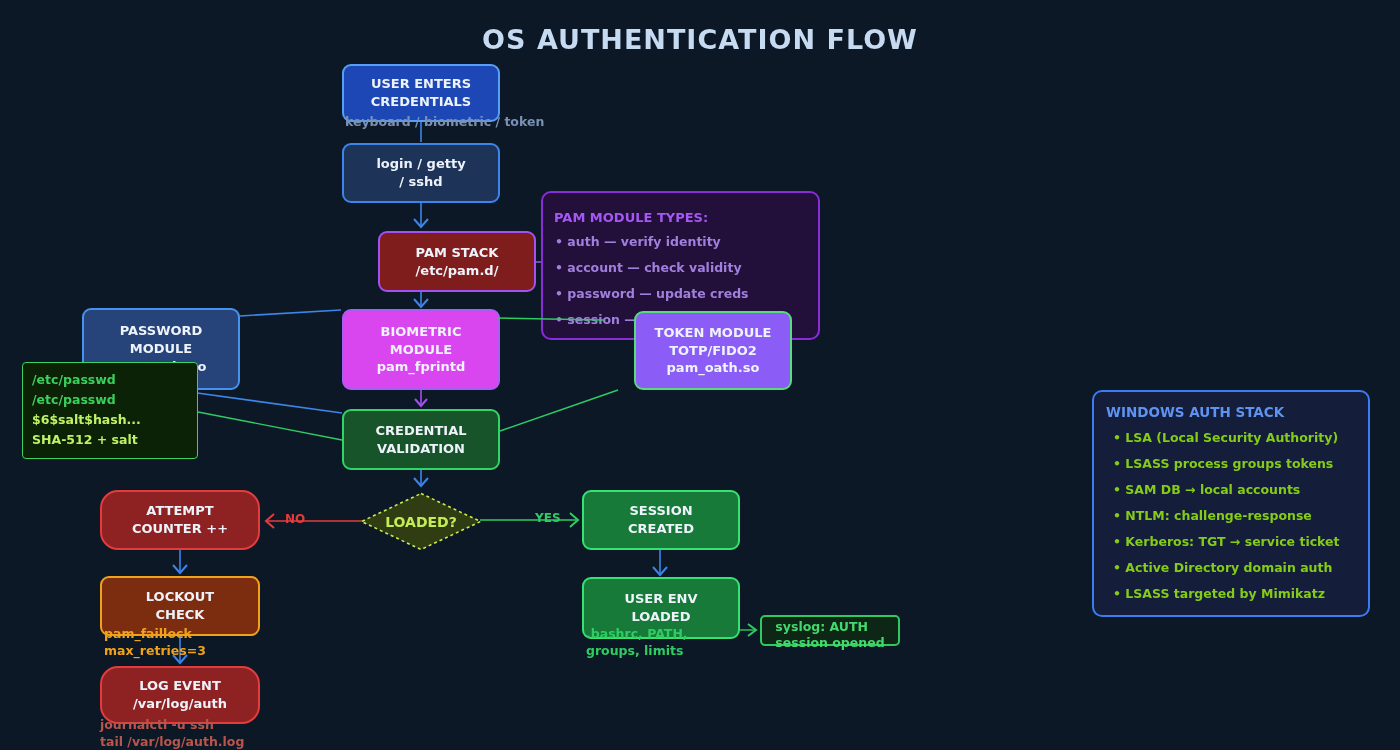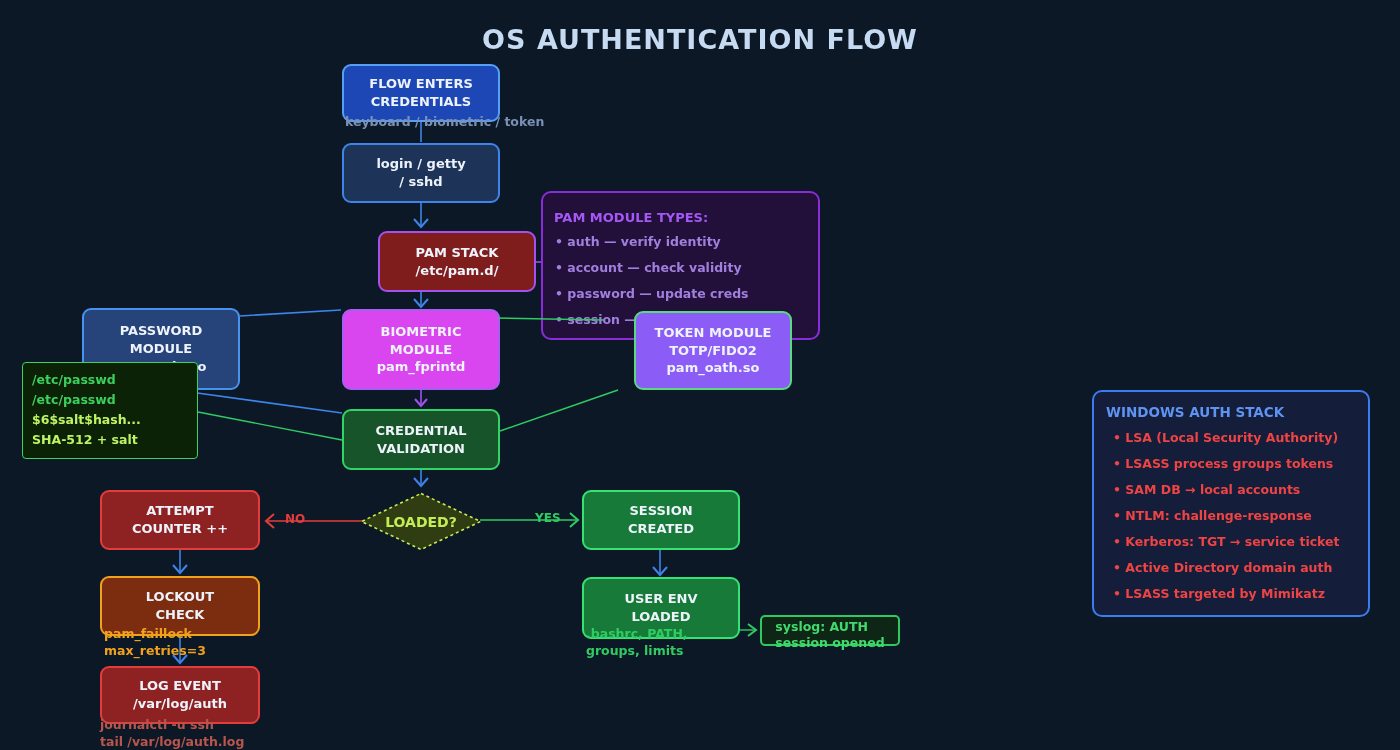--- a/index.html
+++ b/index.html
@@ -17,33 +17,33 @@
   .caption{position:absolute;z-index:4;font-weight:bold;font-size:12.5px;line-height:17px;
            white-space:pre-line;}
   
   .n-user{background:#1c47b5;border-color:#55a0f5;}
   .n-login{background:#1d3358;border-color:#3c85ea;}
   .n-pam{background:#7f1d1d;border-color:#a351f0;margin-left:36px;}
   .n-password{background:#264479;border-color:#4692f0;}
   .n-biometric{background:#d946ef;border-color:#a85ef2;}
   .n-token{background:#8b5cf6;border-color:#57da80;margin-left:32px;}
   .n-credential{background:#185429;border-color:#31d467;}
-  .n-red{background:#8e2222;border-color:#e23c3c;}
+  .n-red{background:#8e2222;border-color:#e23c3c;border-radius:18px;}
   .n-lockout{background:#7c2d10;border-color:#f0a21c;}
   .n-green{background:#177a38;border-color:#36e273;}
   .n-syslog{background:#0e2616;border-color:#2fc95f;align-items:flex-start;}
   .n-syslog .label{color:#41da6d;font-size:12.5px;line-height:16px;text-align:left;}
   
   .panel{position:absolute;border-radius:10px;border:2px solid;box-sizing:border-box;z-index:1;}
   .panel-pam{background:#220f3a;border-color:#8a2cd9;padding:8px 10px;}
   .panel-pam .panel-title{color:#a558f5;font-weight:bold;font-size:13px;line-height:18px;margin:8px 0 2px 1px;}
   .panel-pam .item{color:#a180dd;font-weight:bold;font-size:12.5px;line-height:26px;padding-left:2px;}
   .panel-win{background:#141d3a;border-color:#3b7cf0;padding:11px 11px;}
   .panel-win .panel-title{color:#5f93f2;font-weight:bold;font-size:13.5px;line-height:18px;margin:0 0 4px 1px;}
-  .panel-win .item{color:#ef4444;font-weight:bold;font-size:12.5px;line-height:26px;padding-left:8px;}
+  .panel-win .item{color:#84cc16;font-weight:bold;font-size:12.5px;line-height:26px;padding-left:8px;}
   .bullet::before{content:"\2022  ";}
   
   .note{position:absolute;left:22px;top:362px;width:176px;height:97px;background:#0c2207;
         border:1.5px solid #3fd163;border-radius:4px;box-sizing:border-box;padding:7px 9px;z-index:3;}
   .note .nline{font-weight:bold;font-size:12.5px;line-height:20px;}
   .note .bright{color:#3bcf5d;}
   .note .dim{color:#bef264;}
   
   .diamond{position:absolute;left:360px;top:492px;width:122px;height:59px;z-index:1;}
   .diamond svg{position:absolute;left:0;top:0;}
@@ -95,21 +95,21 @@
     </g>
     <g stroke="#e23c3c" stroke-width="1.6" fill="none">
       <line x1="362" y1="521" x2="266" y2="521"></line>
       <polyline points="274,514 266,521 274,528" stroke-width="2"></polyline>
     </g>
   </svg>
 
   <div class="title">OS AUTHENTICATION FLOW</div>
 
   <div class="node n-user" style="left:342px;top:64px;width:158px;height:58px;">
-    <span class="label">FLOW ENTERS
+    <span class="label">USER ENTERS
 CREDENTIALS</span>
   </div>
   <div class="caption cap-slate" style="left:345px;top:113px;">keyboard / biometric / token</div>
 
   <div class="node n-login" style="left:342px;top:143px;width:158px;height:60px;">
     <span class="label">login / getty
 / sshd</span>
   </div>
 
   <div class="node n-pam" style="left:342px;top:231px;width:158px;height:61px;">

